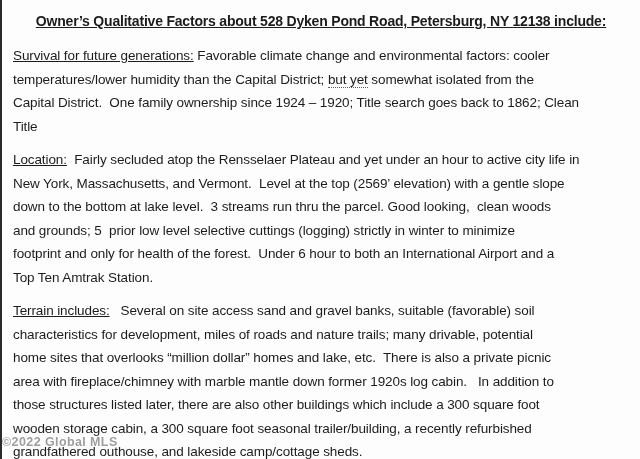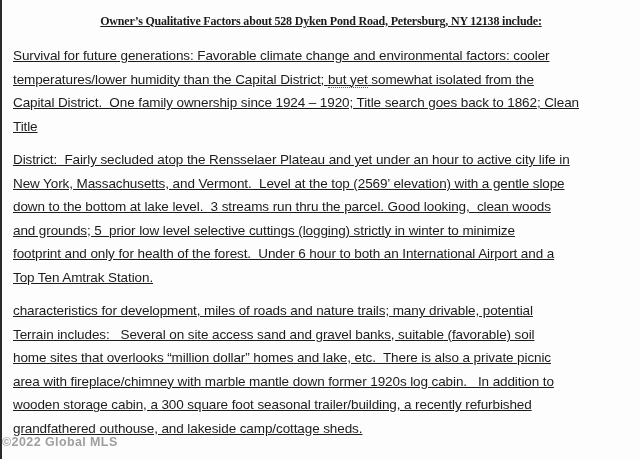--- a/index.html
+++ b/index.html
@@ -11,30 +11,29 @@
     background:var(--bg);color:var(--text);
     font-family:"Liberation Sans","DejaVu Sans",sans-serif;
   }
   .page{
     position:absolute;inset:0;
     border-left:2px solid var(--edge);
     padding:6px 11px 0 11px;
     box-sizing:border-box;
   }
   .title{
-    font-size:12px;font-weight:bold;text-align:center;
+    font-size:14px;font-weight:bold;text-align:center;
     text-decoration:underline;
     line-height:26px;margin:2px 0 10px 0;
     letter-spacing:-0.2px;
     white-space:pre-wrap;
-    font-family:Liberation Serif, serif;
   }
   .para{
     margin:0 0 10px 0;
-    font-size:13.5px;line-height:23.5px;letter-spacing:-0.1px;text-decoration:underline;
+    font-size:13.5px;line-height:23.5px;letter-spacing:-0.1px;
   }
   .line{display:block;white-space:pre-wrap;}
   .seg-n{}
   .seg-u{text-decoration:underline;}
   .seg-g{border-bottom:1px dotted #5e5e5e;margin-top:48px;}
   .watermark{
     position:absolute;left:2px;top:434px;
     color:var(--watermark);
     font-size:12.5px;line-height:16px;letter-spacing:0.4px;
     font-weight:bold;opacity:0.85;
@@ -49,31 +48,32 @@
   <div class="title">Owner’s Qualitative Factors about 528 Dyken Pond Road, Petersburg, NY 12138 include:</div>
 
   <div>
       <p class="para">
         <span class="line"><span class="seg-u">Survival for future generations:</span><span class="seg-n"> Favorable climate change and environmental factors: cooler</span></span>
         <span class="line"><span class="seg-n">temperatures/lower humidity than the Capital District; </span><span class="seg-g">but yet</span><span class="seg-n"> somewhat isolated from the</span></span>
         <span class="line"><span class="seg-n">Capital District.  One family ownership since 1924 – 1920; Title search goes back to 1862; Clean</span></span>
         <span class="line"><span class="seg-n">Title</span></span>
       </p>
       <p class="para">
-        <span class="line"><span class="seg-u">District:</span><span class="seg-n">  Fairly secluded atop the Rensselaer Plateau and yet under an hour to active city life in</span></span>
+        <span class="line"><span class="seg-u">Location:</span><span class="seg-n">  Fairly secluded atop the Rensselaer Plateau and yet under an hour to active city life in</span></span>
         <span class="line"><span class="seg-n">New York, Massachusetts, and Vermont.  Level at the top (2569’ elevation) with a gentle slope</span></span>
         <span class="line"><span class="seg-n">down to the bottom at lake level.  3 streams run thru the parcel. Good looking,  clean woods</span></span>
         <span class="line"><span class="seg-n">and grounds; 5  prior low level selective cuttings (logging) strictly in winter to minimize</span></span>
         <span class="line"><span class="seg-n">footprint and only for health of the forest.  Under 6 hour to both an International Airport and a</span></span>
         <span class="line"><span class="seg-n">Top Ten Amtrak Station.</span></span>
       </p>
       <p class="para">
+        <span class="line"><span class="seg-u">Terrain includes:</span><span class="seg-n">   Several on site access sand and gravel banks, suitable (favorable) soil</span></span>
         <span class="line"><span class="seg-n">characteristics for development, miles of roads and nature trails; many drivable, potential</span></span>
-        <span class="line"><span class="seg-u">Terrain includes:</span><span class="seg-n">   Several on site access sand and gravel banks, suitable (favorable) soil</span></span>
         <span class="line"><span class="seg-n">home sites that overlooks “million dollar” homes and lake, etc.  There is also a private picnic</span></span>
         <span class="line"><span class="seg-n">area with fireplace/chimney with marble mantle down former 1920s log cabin.   In addition to</span></span>
+        <span class="line"><span class="seg-n">those structures listed later, there are also other buildings which include a 300 square foot</span></span>
         <span class="line"><span class="seg-n">wooden storage cabin, a 300 square foot seasonal trailer/building, a recently refurbished</span></span>
         <span class="line"><span class="seg-n">grandfathered outhouse, and lakeside camp/cottage sheds.</span></span>
       </p>
     </div>
 </div>
 
 <div class="watermark">©2022 Global MLS</div>
 
 </body></html>

